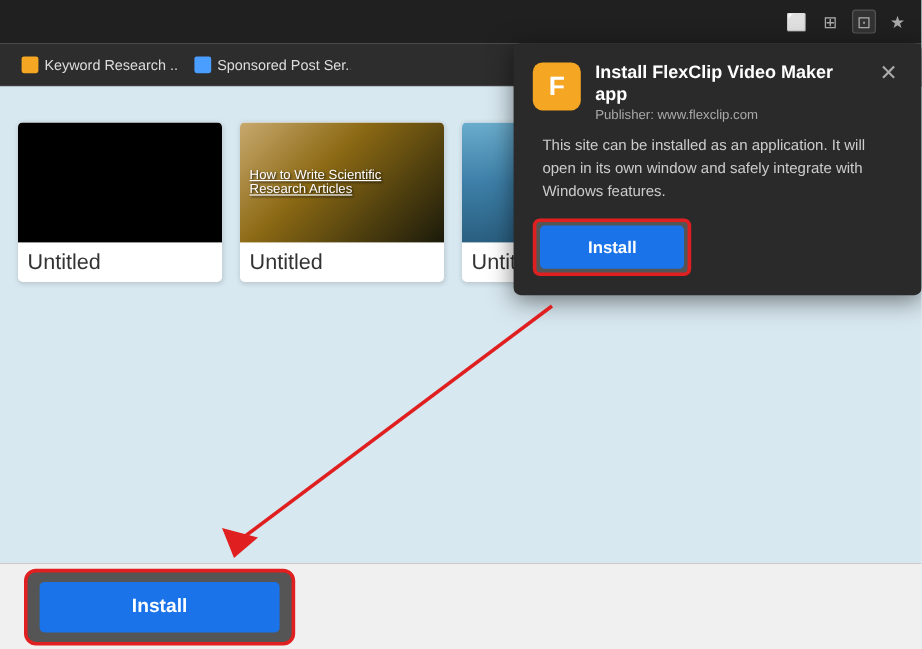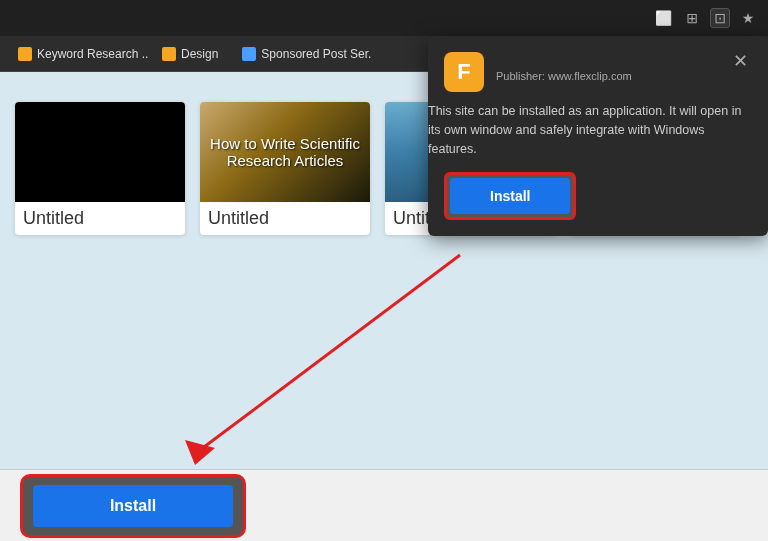--- a/index.html
+++ b/index.html
@@ -106,24 +106,24 @@
     }
     .video-thumb-1 { background: #000; }
     .video-thumb-2 {
       background: linear-gradient(135deg, #c8a96e 0%, #8b6914 40%, #1a1a0a 100%);
       display: flex;
       align-items: center;
       justify-content: center;
     }
     .video-thumb-2-text {
       color: #fff;
-      font-size: 15px;
-      text-align: center;
+      font-size: 11px;
       padding: 8px;
       text-shadow: 1px 1px 2px rgba(0,0,0,0.8);
+      text-decoration: underline;
     }
     .video-thumb-3 {
       background: linear-gradient(to bottom, #6aaccc 0%, #3d7fa8 50%, #2a5f80 100%);
     }
     .video-thumb-4 {
       background: linear-gradient(to bottom, #87ceeb 0%, #4a90d9 60%, #2c5f8a 100%);
     }
     .video-card-label {
       padding: 6px 8px;
       font-size: 18px;
@@ -207,31 +207,31 @@
     .popup-title-block { flex: 1; }
     .popup-title {
       font-size: 15px;
       font-weight: 600;
       color: #fff;
       line-height: 1.2;
     }
     .popup-publisher {
       font-size: 11px;
       color: #aaa;
-      margin-top: 18px;
+      margin-top: 2px;
     }
     .popup-close {
       color: #aaa;
       font-size: 18px;
       cursor: pointer;
       padding: 0 4px;
       line-height: 1;
     }
     .popup-description {
-      padding: 0 16px 14px 0;
+      padding: 0 16px 14px 24px;
       font-size: 12.5px;
       color: #ccc;
       line-height: 1.5;
     }
     .popup-actions {
       display: flex;
       gap: 0;
       padding: 0 16px 16px 16px;
       align-items: center;
     }
@@ -284,24 +284,20 @@
   <div class="browser-icon active-icon">⊡</div>
   <div class="browser-icon">★</div>
 </div>
 
 <div class="bookmark-bar">
   <div class="bookmark-item">
     <div class="bookmark-icon yellow"></div>
     <span>Keyword Research ...</span>
   </div>
   <div class="bookmark-item">
-    <div class="bookmark-icon yellow"></div>
-    <span>Design</span>
-  </div>
-  <div class="bookmark-item">
     <div class="bookmark-icon blue"></div>
     <span>Sponsored Post Ser...</span>
   </div>
 </div>
 
 <div class="main-content">
   <div class="video-grid">
 
     <div class="video-card">
       <div class="video-thumbnail video-thumb-1"></div>
@@ -337,20 +333,21 @@
     </div>
   </div>
 </div>
 
 <div class="popup-overlay">
   <div class="popup-header">
     <div class="popup-app-icon">
       <span>F</span>
     </div>
     <div class="popup-title-block">
+      <div class="popup-title">Install FlexClip Video Maker app</div>
       <div class="popup-publisher">Publisher: www.flexclip.com</div>
     </div>
     <div class="popup-close">✕</div>
   </div>
   <div class="popup-description">This site can be installed as an application. It will open in its own window and safely integrate with Windows features.</div>
   <div class="popup-actions">
     <div class="popup-install-container">
       <div class="popup-install-highlight">
         <button class="popup-install-btn">Install</button>
       </div>

